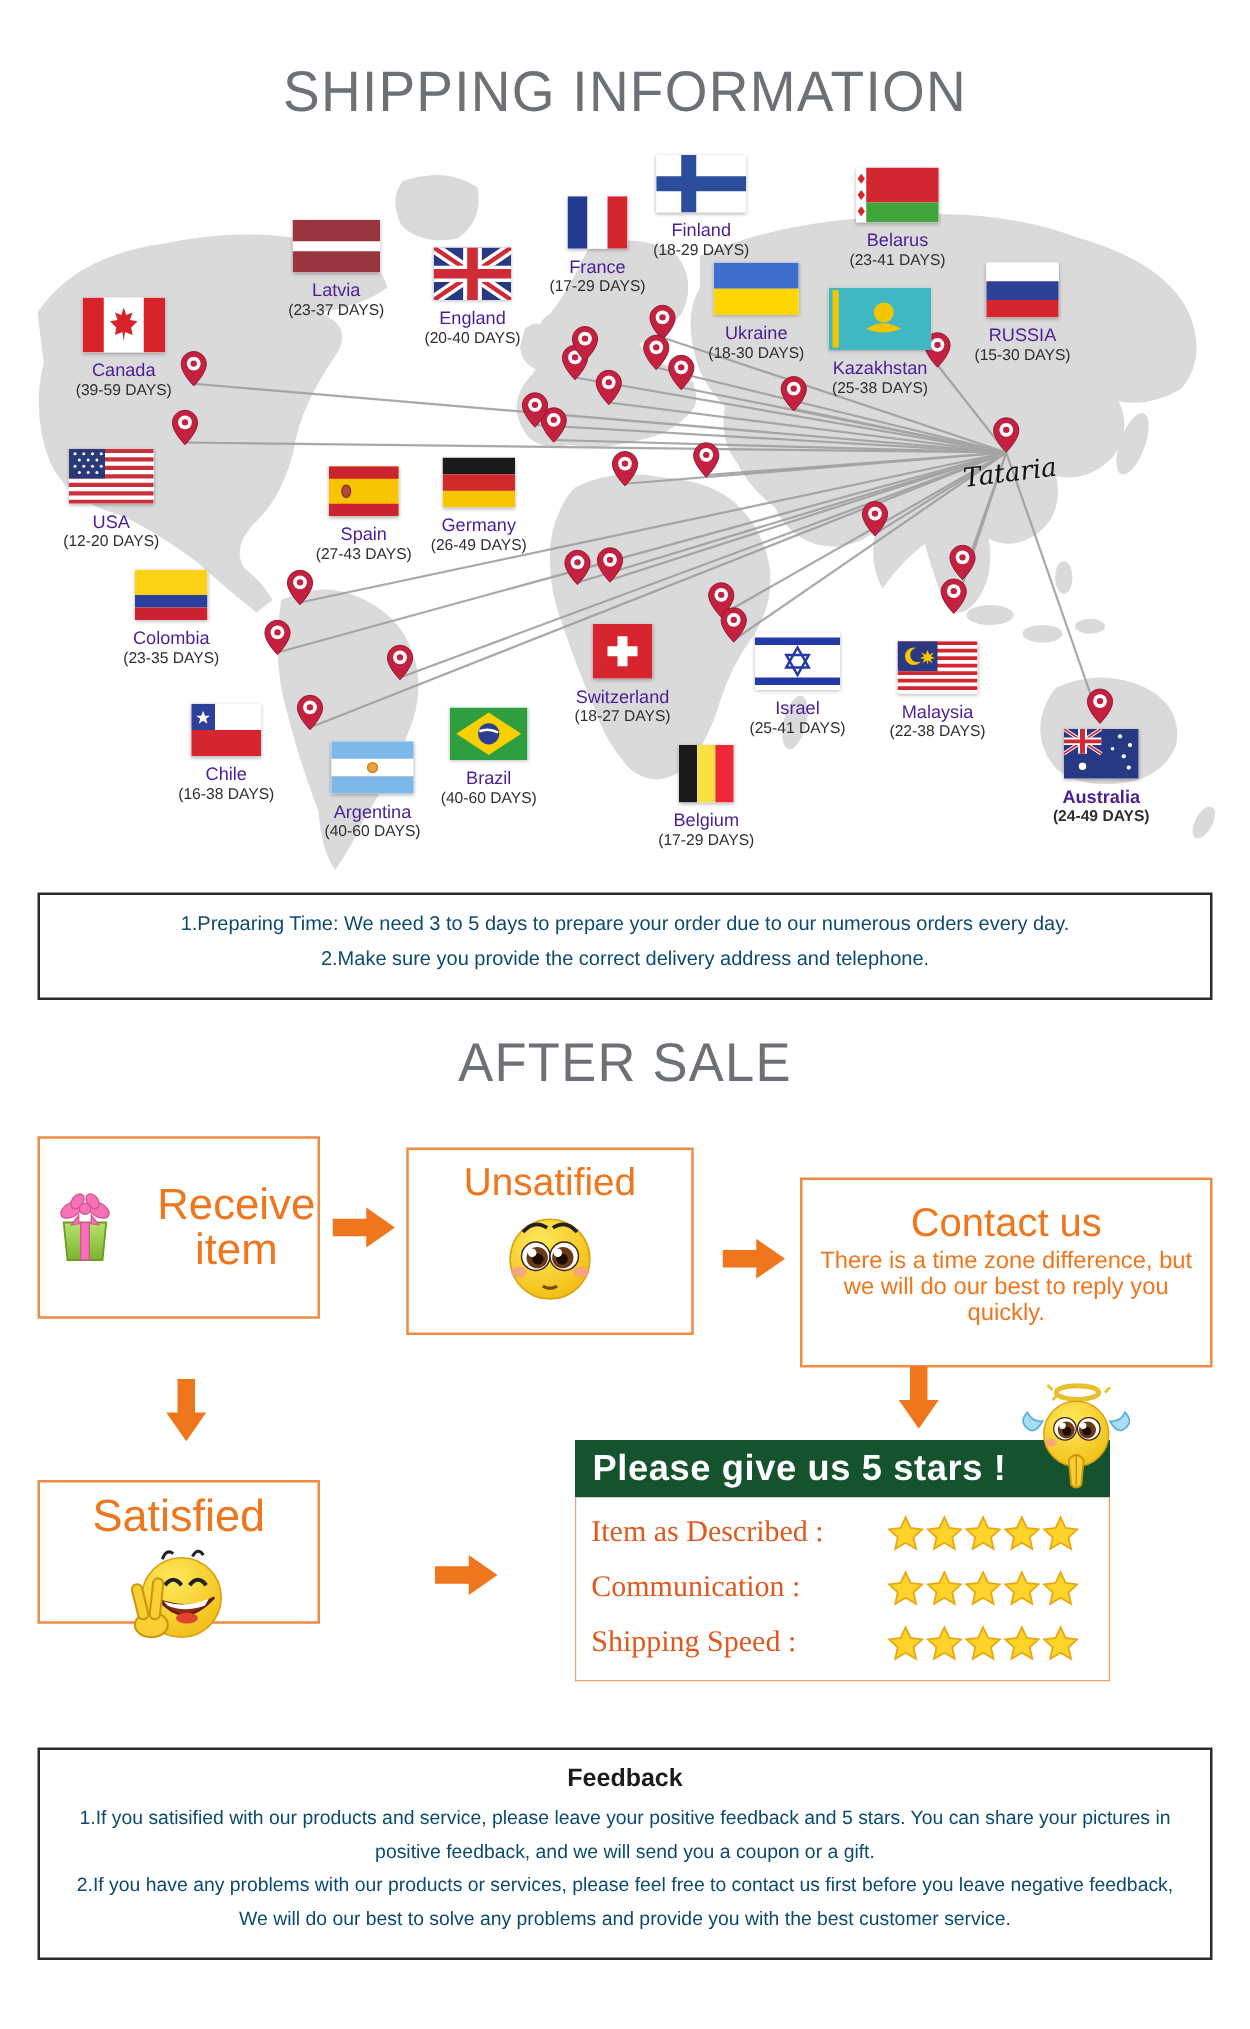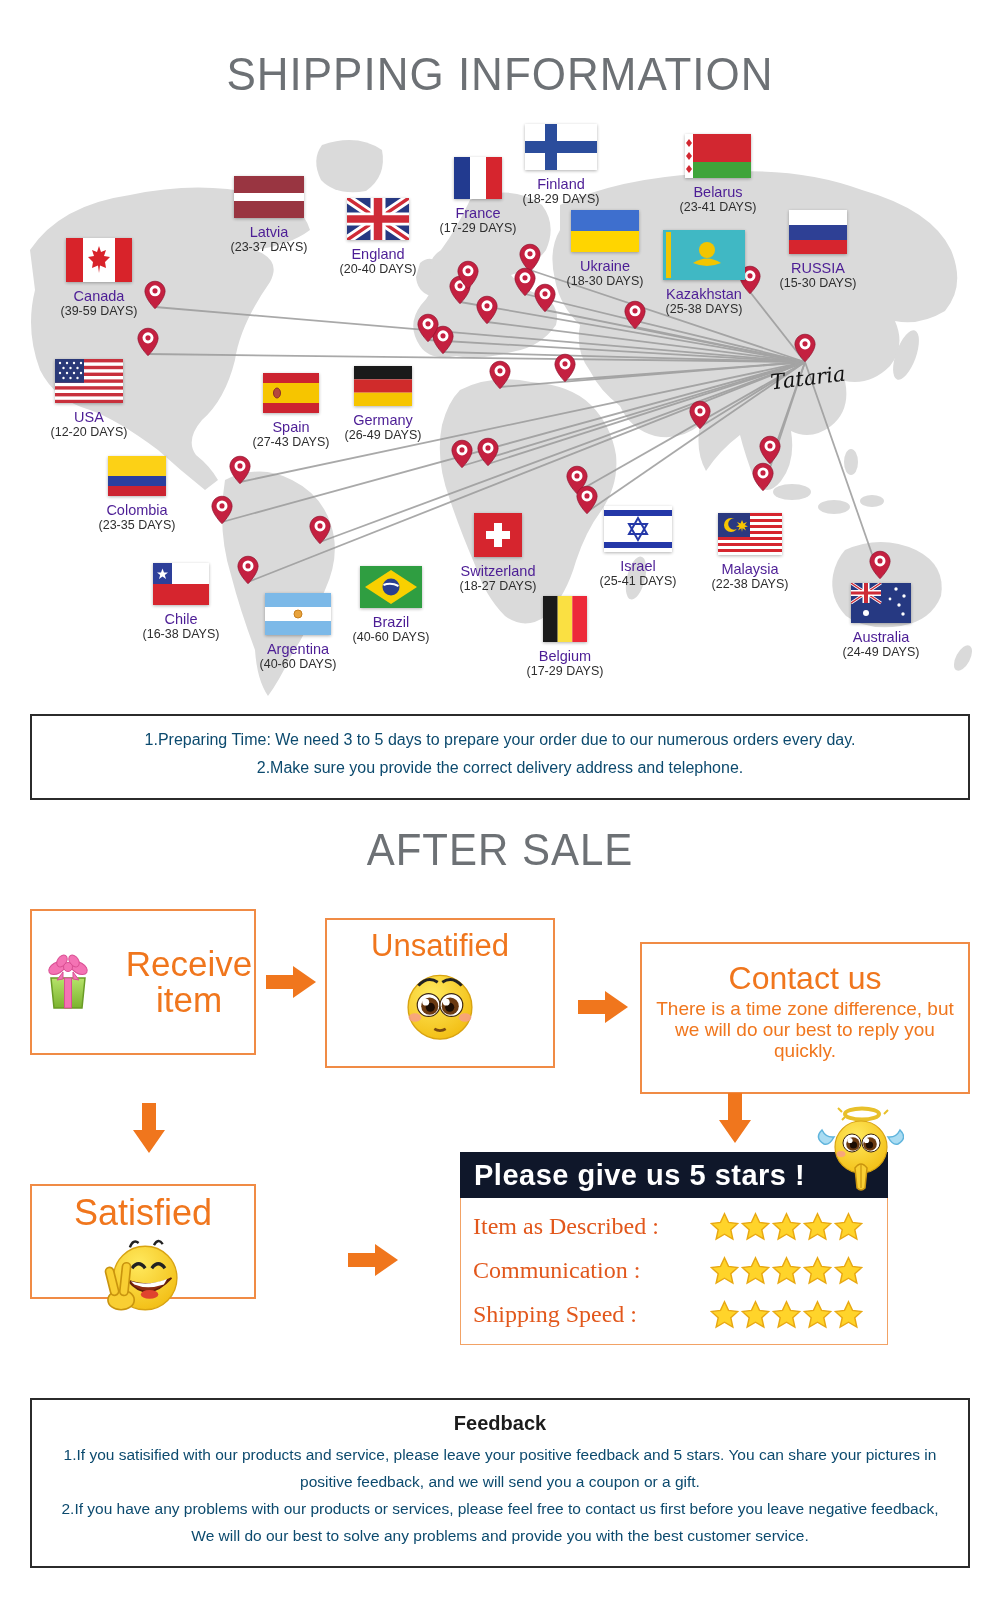--- a/index.html
+++ b/index.html
@@ -43,21 +43,21 @@
   .contact-box { left:640px; top:38px; width:330px; height:152px; text-align:center; padding-top:16px; }
   .contact-title { font-size:32px; margin-bottom:2px; }
   .contact-text { font-size:19px; line-height:1.1; padding:0 10px; }
   .sat-box { left:30px; top:280px; width:226px; height:115px; text-align:center; padding-top:6px; }
   .sat-label { font-size:36px; }
   .barrow { position:absolute; }
   .down { transform:rotate(90deg); }
 
   
   .stars-panel { position:absolute; left:460px; top:248px; width:428px; }
-  .stars-banner { background:#0f172a; color:#fff; font-size:29px; font-weight:700;
+  .stars-banner { background:#14532d; color:#fff; font-size:29px; font-weight:700;
                   height:46px; line-height:46px; padding-left:14px; letter-spacing:.5px; }
   .stars-body { border:1px solid #f2a265; border-top:none; padding:6px 23px 8px 12px; background:#fff; }
   .rating-row { display:flex; align-items:center; height:44px; }
   .rating-label { font-family:"Liberation Serif", serif; font-size:24px; color:#e2571b;
                   width:235px; }
   .rating-stars { display:flex; }
   .star { width:29px; height:29px; margin-left:2px; }
   .angel { position:absolute; left:348px; top:-50px; }
 
   .emoji { display:block; margin:0 auto; }
@@ -350,21 +350,21 @@
       <svg class="flag" width="62" height="42" viewBox="0 0 62 42">
           <rect width="62" height="42" fill="#2f9e41"></rect>
           <polygon points="31,4 57,21 31,38 5,21" fill="#f8d000"></polygon>
           <circle cx="31" cy="21" r="8.5" fill="#2a3f8f"></circle>
           <path d="M23.5 19 Q31 16 38.5 20" stroke="#fff" stroke-width="2" fill="none"></path>
         </svg>
       <div class="cname">Brazil</div>
       <div class="cdays">(40-60 DAYS)</div>
     </div>
 
-    <div class="country" style="left:442px; top:403px;">
+    <div class="country" style="left:442px; top:389px;">
       <svg class="flag" width="48" height="44" viewBox="0 0 48 44">
           <rect width="48" height="44" fill="#d6252e"></rect>
           <rect x="20" y="10" width="8" height="24" fill="#fff"></rect>
           <rect x="12" y="18" width="24" height="8" fill="#fff"></rect>
         </svg>
       <div class="cname">Switzerland</div>
       <div class="cdays">(18-27 DAYS)</div>
     </div>
 
     <div class="country" style="left:582px; top:396px;">
@@ -403,21 +403,21 @@
     <div class="country" style="left:509px; top:486px;">
       <svg class="flag" width="44" height="46" viewBox="0 0 44 46">
           <rect width="14.7" height="46" fill="#1a1a1a"></rect>
           <rect x="14.7" width="14.6" height="46" fill="#fae042"></rect>
           <rect x="29.3" width="14.7" height="46" fill="#ed2939"></rect>
         </svg>
       <div class="cname">Belgium</div>
       <div class="cdays">(17-29 DAYS)</div>
     </div>
 
-    <div class="country" style="left:825px; top:473px;">
+    <div class="country" style="left:825px; top:473px;font-weight:bold;">
       <svg class="flag" width="60" height="40" viewBox="0 0 60 40">
           <rect width="60" height="40" fill="#263982"></rect>
           <g>
             <path d="M0 0 L30 20 M30 0 L0 20" stroke="#fff" stroke-width="3"></path>
             <path d="M0 0 L30 20 M30 0 L0 20" stroke="#cf2b37" stroke-width="1.4"></path>
             <path d="M15 0 V20" stroke="#fff" stroke-width="7"></path>
             <path d="M0 10 H30" stroke="#fff" stroke-width="6"></path>
             <path d="M15 0 V20" stroke="#cf2b37" stroke-width="4"></path>
             <path d="M0 10 H30" stroke="#cf2b37" stroke-width="3"></path>
           </g>

